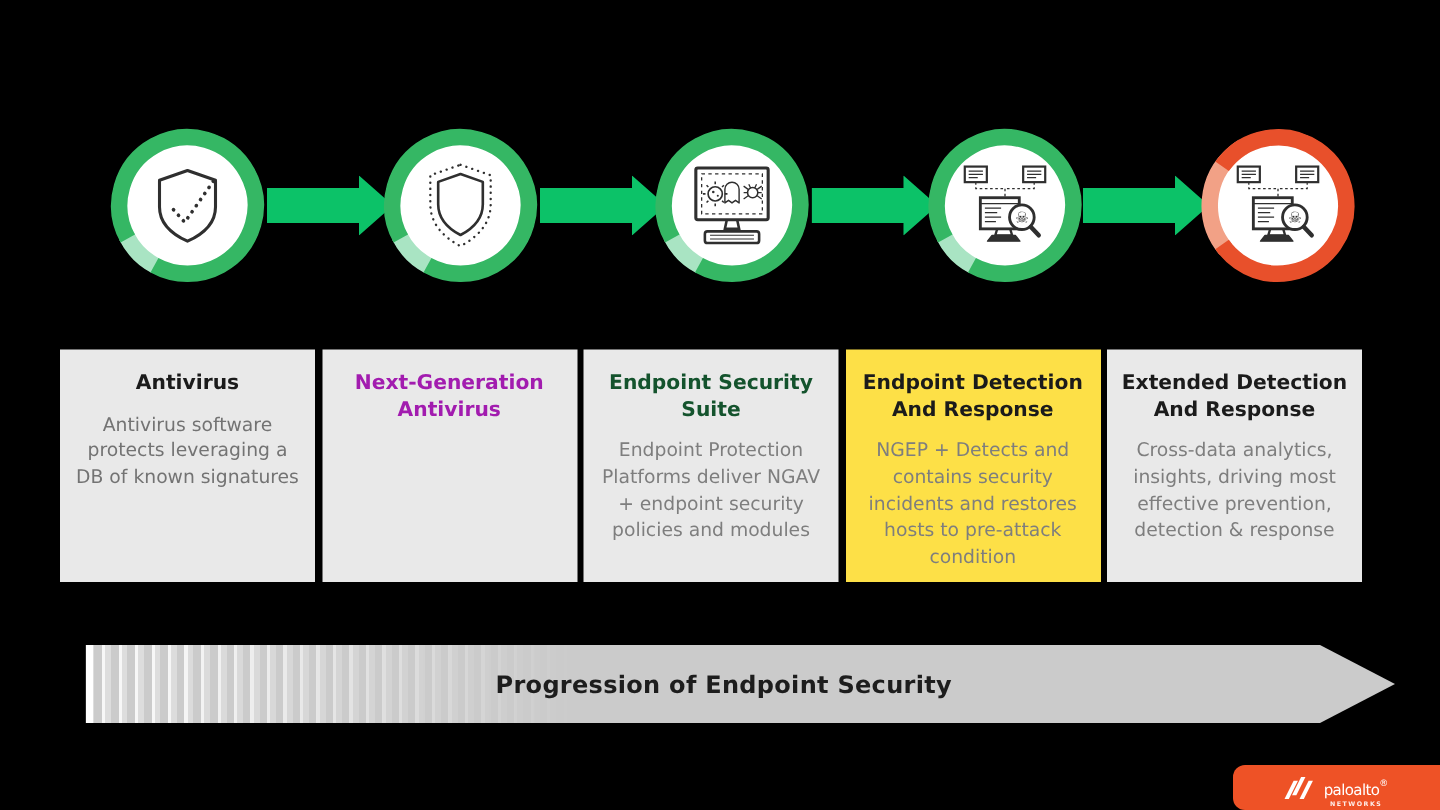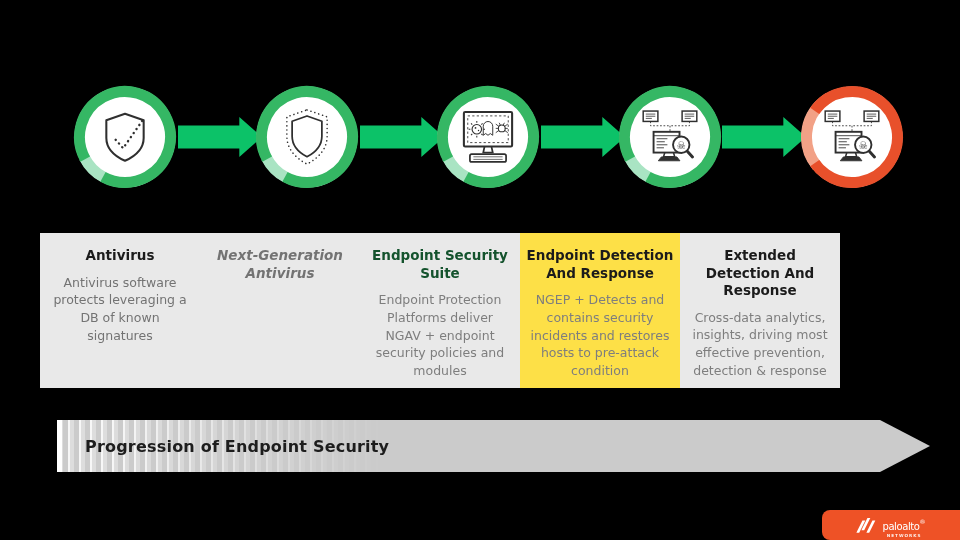--- a/index.html
+++ b/index.html
@@ -12,30 +12,30 @@
   
   .pipeline { position:absolute; left:40px; top:84px; width:896px; height:106px; }
   .circle { position:absolute; top:1px; width:104px; height:104px; }
   .circle .icon { position:absolute; inset:0; display:flex; align-items:center; justify-content:center; }
   .arrow {
     position:absolute; top:33px; width:84px; height:40px;
     clip-path:polygon(0 21%,73% 21%,73% 0,100% 50%,73% 100%,73% 79%,0 79%);
   }
 
   
-  .cards { position:absolute; left:40px; top:233px; width:800px; display:flex; justify-content:space-between; }
+  .cards { position:absolute; left:40px; top:233px; width:868px; display:flex; justify-content:space-between; }
   .card { width:170px; height:155px; box-sizing:border-box; }
   .card-title { margin:14px 6px 0; text-align:center; font-size:13.5px; font-weight:700; line-height:1.3; }
   .card-desc  { margin:9px 10px 0; text-align:center; font-size:12.5px; line-height:1.42; }
 
   
   .banner {
-    position:absolute; left:57px; top:420px; width:873px; height:52px;
+    position:absolute; left:57px; top:430px; width:873px; height:52px;
     clip-path:polygon(0 0, calc(100% - 50px) 0, 100% 50%, calc(100% - 50px) 100%, 0 100%);
-    display:flex; align-items:center; 
+    display:flex; align-items:center; justify-content:center;
     padding-right:50px; box-sizing:border-box;padding-left:28px;
   }
   .banner::before {
     content:""; position:absolute; left:0; top:0; bottom:0; width:330px;
     background:
       linear-gradient(90deg,#ffffff 0 5px, rgba(255,255,255,0) 5px),
       repeating-linear-gradient(90deg,
         rgba(255,255,255,0.85) 0 2px,
         rgba(255,255,255,0.35) 2px 6px,
         rgba(255,255,255,0) 6px 11px);
@@ -173,21 +173,21 @@
       </div>
     </div>
   </div>
 
   <div class="cards">
     <div class="card" style="background-color: rgb(233, 233, 233);">
       <div class="card-title" style="color: rgb(27, 27, 27);">Antivirus</div>
       <div class="card-desc" style="color: #737373;">Antivirus software protects leveraging a DB of known signatures</div>
     </div>
     <div class="card" style="background-color: rgb(233, 233, 233);">
-      <div class="card-title" style="color: #737373; font-style: italic;">Next-Generation Antivirus</div>
+      <div class="card-title" style="color: #a21caf;">Next-Generation Antivirus</div>
     </div>
     <div class="card" style="background-color: rgb(233, 233, 233);">
       <div class="card-title" style="color: #14532d;">Endpoint Security Suite</div>
       <div class="card-desc" style="color: rgb(126, 126, 126);">Endpoint Protection Platforms deliver NGAV + endpoint security policies and modules</div>
     </div>
     <div class="card" style="background-color: #fde047;">
       <div class="card-title" style="color: rgb(27, 27, 27);">Endpoint Detection And Response</div>
       <div class="card-desc" style="color: rgb(126, 126, 126);">NGEP + Detects and contains security incidents and restores hosts to pre-attack condition</div>
     </div>
     <div class="card" style="background-color: rgb(233, 233, 233);">

